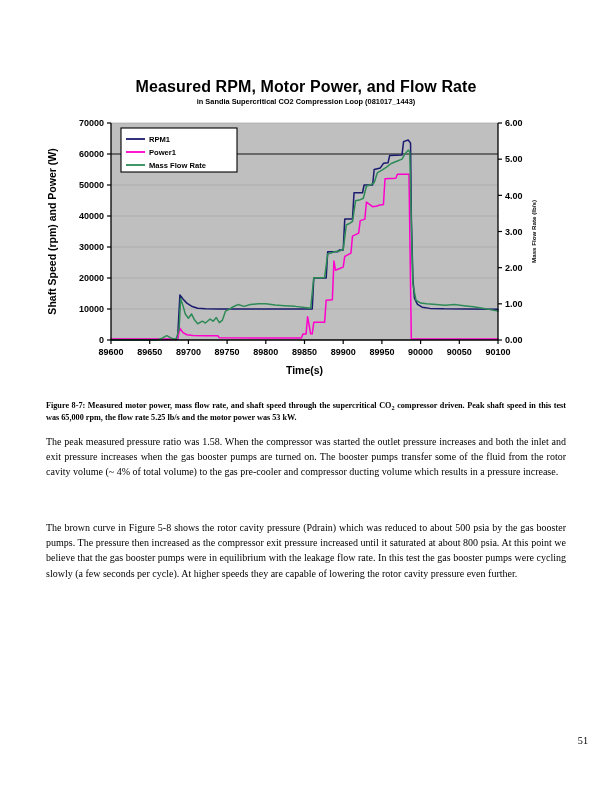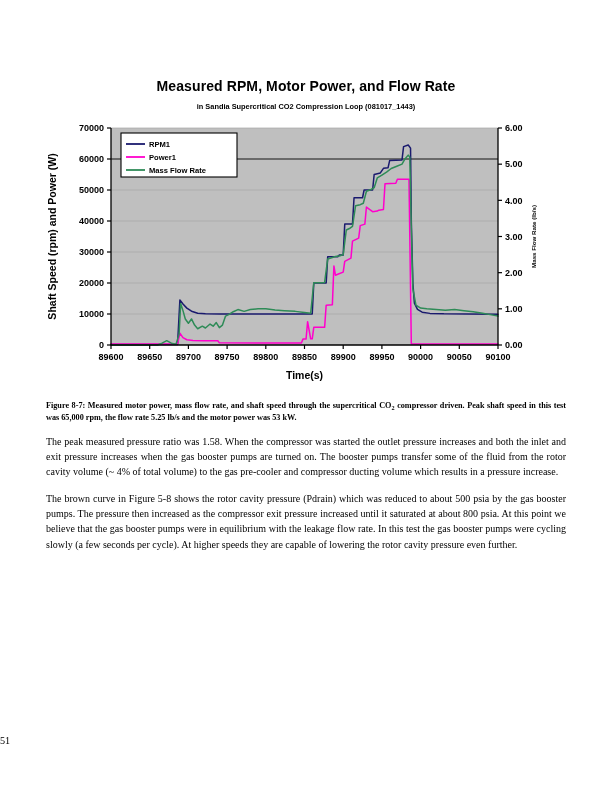--- a/index.html
+++ b/index.html
@@ -26,23 +26,23 @@
   .figure-block {
     position: absolute;
     left: 42px;
     top: 78px;
     width: 528px;
   }
   .chart-title {
     text-align: center;
     font-family: "Liberation Sans", sans-serif;
     font-weight: bold;
-    font-size: 14px;
+    font-size: 16px;
     letter-spacing: 0.1px;
-    margin: 0 0 8px 0;
+    margin: 0 0 1px 0;
     color: #000;
   }
   .chart-subtitle {
     text-align: center;
     font-family: "Liberation Sans", sans-serif;
     font-weight: bold;
     font-size: 7.4px;
     margin: 0 0 6px 0;
     color: #000;
   }
@@ -81,28 +81,28 @@
     position: absolute;
     left: 46px;
     width: 520px;
     font-family: "Liberation Serif", serif;
     font-size: 10px;
     line-height: 1.52;
     text-align: justify;
     color: #000;
   }
   #par-1 { top: 434px; }
-  #par-2 { top: 491px; }
+  #par-2 { top: 520px; }
 
   .page-number {
     position: absolute;
     left: 0;
     top: 735px;
     width: 588px;
-    text-align: left;
+    text-align: right;
     font-family: "Liberation Serif", serif;
     font-size: 10.2px;
     color: #000;
   }
 
   text {
     font-family: "Liberation Sans", sans-serif;
     fill: #000;
   }
   .tick-label {

